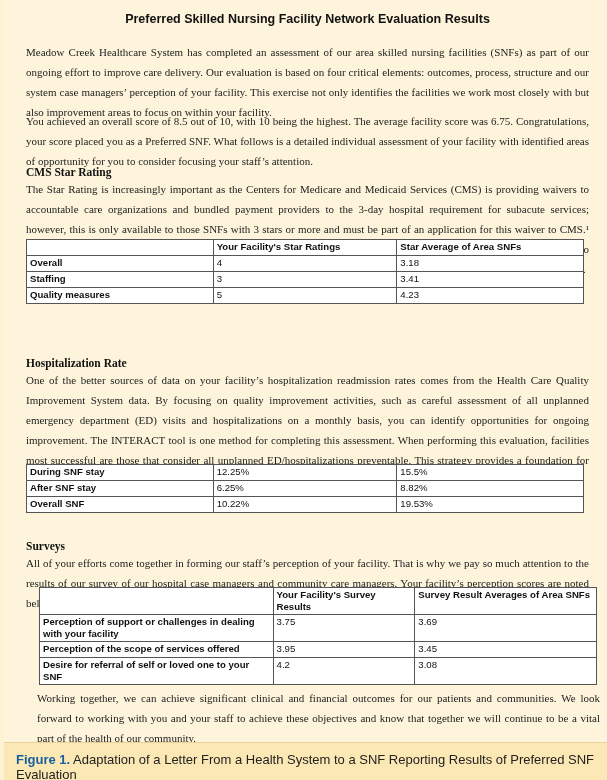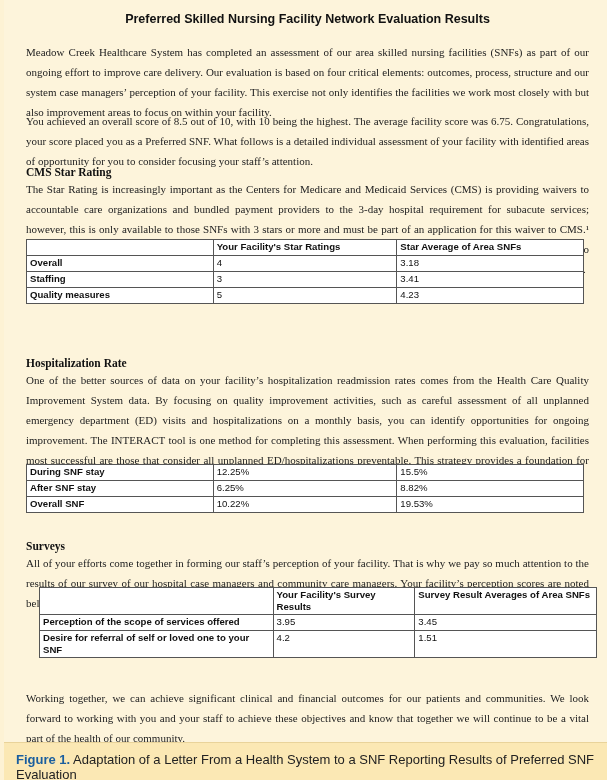--- a/index.html
+++ b/index.html
@@ -144,29 +144,34 @@
         <col style="width:142px">
         <col style="width:182px">
       </colgroup>
     <tbody>
         <tr>
       <td class="blank"></td>
       <td class="hdr">Your Facility's Survey Results</td>
       <td class="hdr">Survey Result Averages of Area SNFs</td>
     </tr>
     <tr>
+      <td class="rowlabel">Perception of support or challenges in dealing with your facility</td>
+      <td>3.75</td>
+      <td>3.69</td>
+    </tr>
+    <tr>
       <td class="rowlabel">Perception of the scope of services offered</td>
       <td>3.95</td>
       <td>3.45</td>
     </tr>
     <tr>
       <td class="rowlabel">Desire for referral of self or loved one to your SNF</td>
       <td>4.2</td>
-      <td>1.51</td>
+      <td>3.08</td>
     </tr>
   </tbody>
     </table>
 
-  <div class="para" style="top:688px;">Working together, we can achieve significant clinical and financial outcomes for our patients and communities. We look forward to working with you and your staff to achieve these objectives and know that together we will continue to be a vital part of the health of our community.</div>
+  <div class="para" style="top:688px;margin-left:11px;">Working together, we can achieve significant clinical and financial outcomes for our patients and communities. We look forward to working with you and your staff to achieve these objectives and know that together we will continue to be a vital part of the health of our community.</div>
 
   <div class="caption-bar"></div>
   <div class="caption"><span class="fig">Figure 1.</span><span> Adaptation of a Letter From a Health System to a SNF Reporting Results of Preferred SNF Evaluation</span></div>
 </div>
 
 </body></html>

